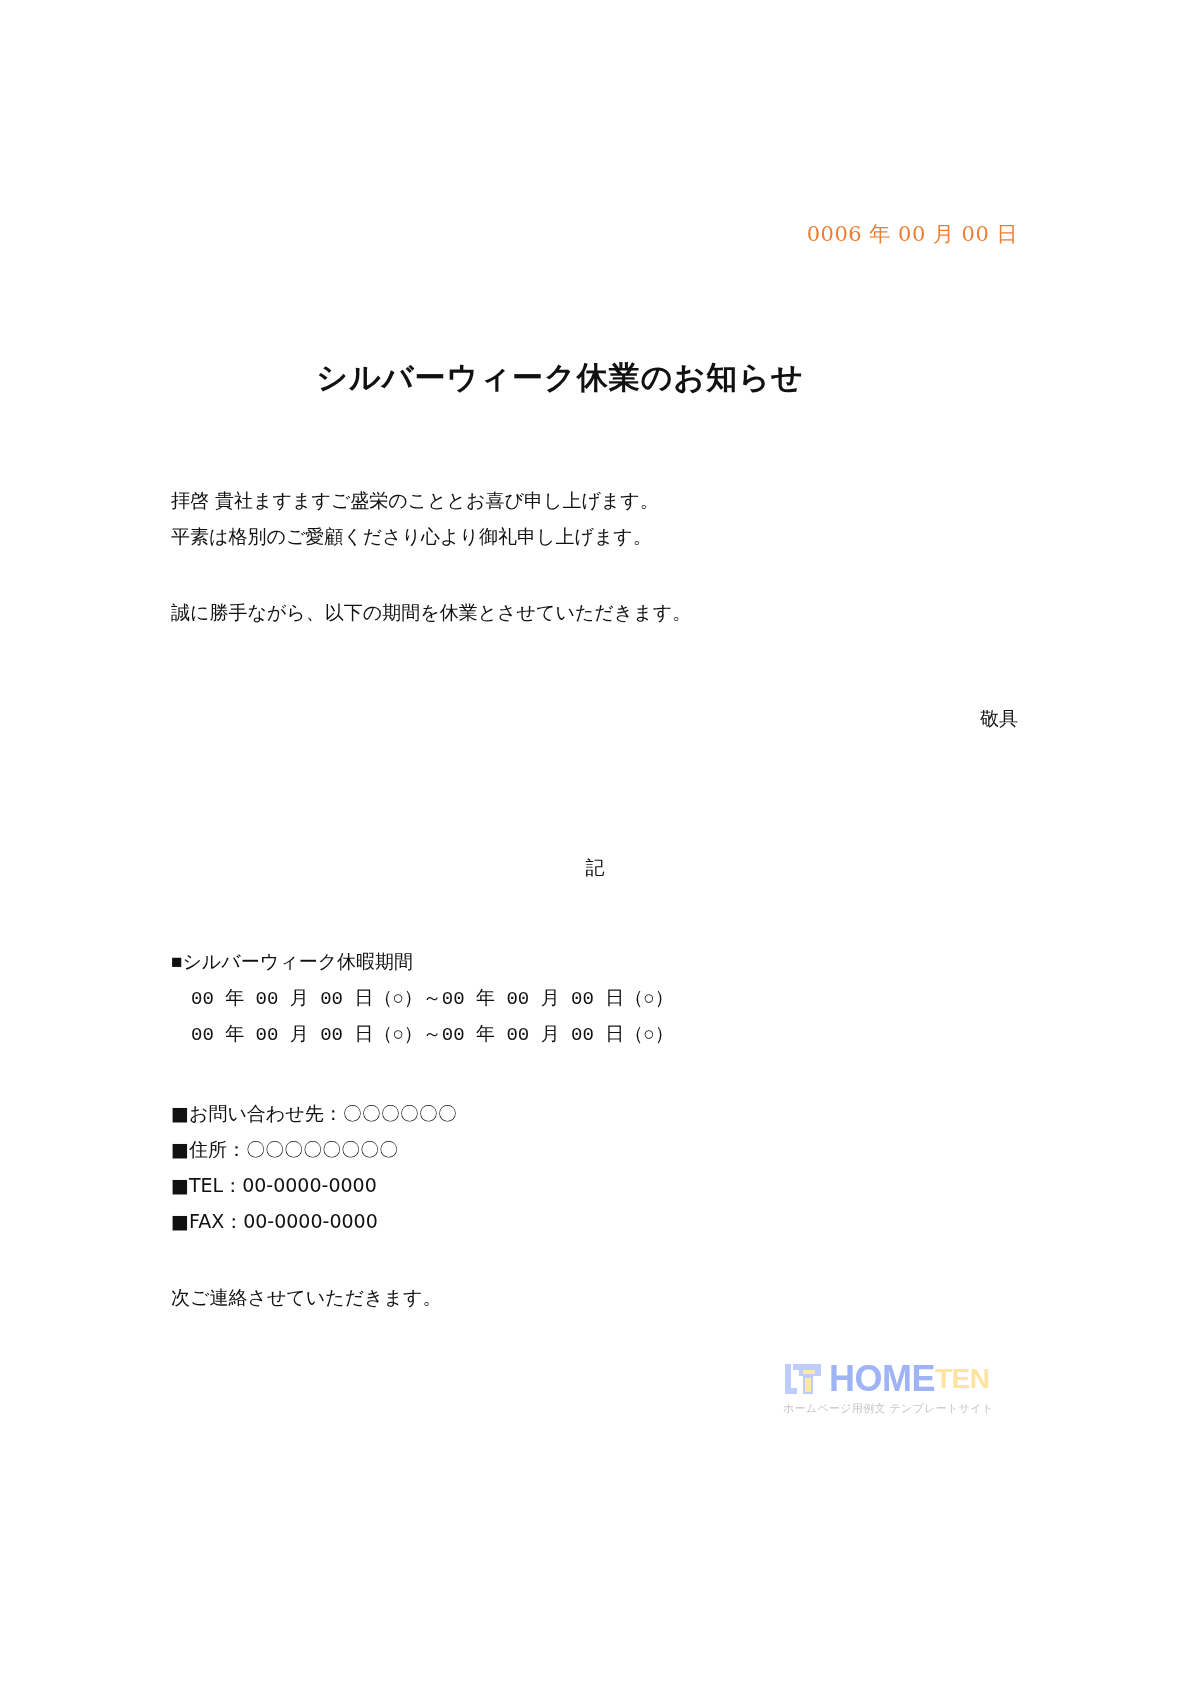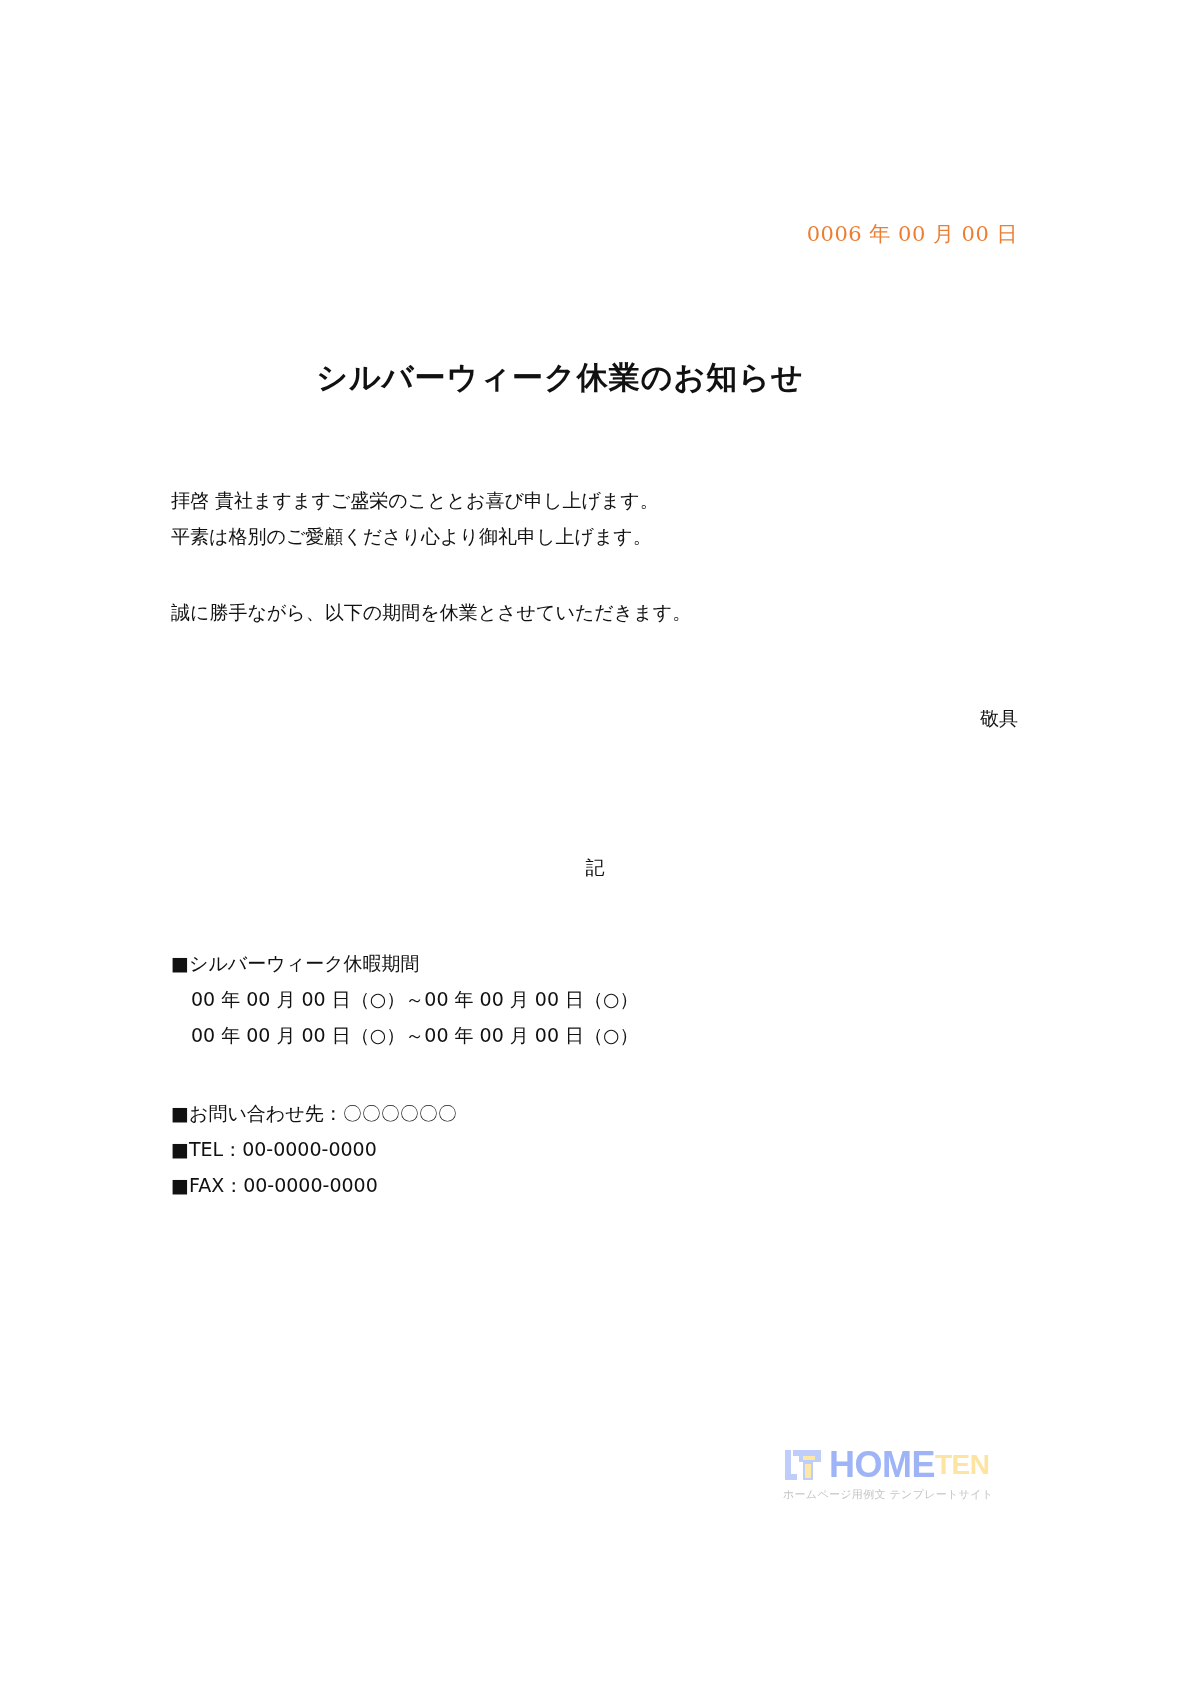--- a/index.html
+++ b/index.html
@@ -9,21 +9,21 @@
   .date { top:220px; right:172px; font-family:"DejaVu Serif","Liberation Serif",serif;
           font-size:21px; color:#ed7d31; letter-spacing:0.5px; }
   .title { top:357px; left:7px; width:1106px; text-align:center;
            font-family:"DejaVu Serif","Liberation Serif",serif; font-size:31px; font-weight:bold;
            letter-spacing:1px; }
   .body-text { left:171px; font-size:19px; line-height:36px; }
   .closing { top:706px; right:172px; font-size:19px; }
   .ki { top:855px; left:0; width:1190px; text-align:center; font-size:19px; }
   .list { left:171px; font-size:19px; line-height:36px; }
   .indent { padding-left:20px; }
-  .logo { top:1446px; left:783px; width:230px; }
+  .logo { top:1360px; left:783px; width:230px; }
   .logo-main { display:flex; align-items:center; height:38px; }
   .logo-mark { width:40px; height:34px; margin-right:6px; opacity:0.5; }
   .logo-home { font-family:"Liberation Sans",sans-serif; font-weight:bold; font-size:36px; color:#9fb4f7; letter-spacing:-0.5px; }
   .logo-ten  { font-family:"Liberation Sans",sans-serif; font-weight:bold; font-size:28px; color:#fde4a0; letter-spacing:-0.5px; }
   .logo-sub { font-size:11px; color:#c4c4c4; margin-top:3px; letter-spacing:0.3px; }
 </style>
 </head>
 <body>
 
 <div class="abs date">0006 年 00 月 00 日</div>
@@ -34,33 +34,35 @@
   <div>拝啓 貴社ますますご盛栄のこととお喜び申し上げます。</div>
   <div>平素は格別のご愛顧くださり心より御礼申し上げます。</div>
 </div>
 
 <div class="abs body-text" style="top:594px;">誠に勝手ながら、以下の期間を休業とさせていただきます。</div>
 
 <div class="abs closing">敬具</div>
 
 <div class="abs ki">記</div>
 
-<div class="abs list" style="top:945px;">
+<div class="abs list" style="top:945px;font-family:Liberation Mono, monospace;">
   <div>■シルバーウィーク休暇期間</div>
   <div class="indent">00 年 00 月 00 日（○）～00 年 00 月 00 日（○）</div>
   <div class="indent">00 年 00 月 00 日（○）～00 年 00 月 00 日（○）</div>
 </div>
 
 <div class="abs list" style="top:1095px;">
   <div>■お問い合わせ先：〇〇〇〇〇〇</div>
+  <div>■住所：〇〇〇〇〇〇〇〇</div>
   <div>■TEL：00-0000-0000</div>
   <div>■FAX：00-0000-0000</div>
 </div>
 
 <div class="abs list" style="top:1279px;">
+  <div>次ご連絡させていただきます。</div>
 </div>
 
 <div class="abs logo">
   <div class="logo-main">
     <svg class="logo-mark" viewBox="0 0 40 34">
       <path d="M2 2 H8 V26 H14 V32 H2 Z" fill="#7f9cf5"></path>
       <path d="M10 2 H38 V14 H30 V32 H20 V14 H16 V8 H10 Z" fill="#7f9cf5"></path>
       <path d="M20 8 H32 V12 H20 Z M22 16 H28 V30 H22 Z" fill="#fcd34d"></path>
     </svg>
     <span class="logo-home">HOME</span>

